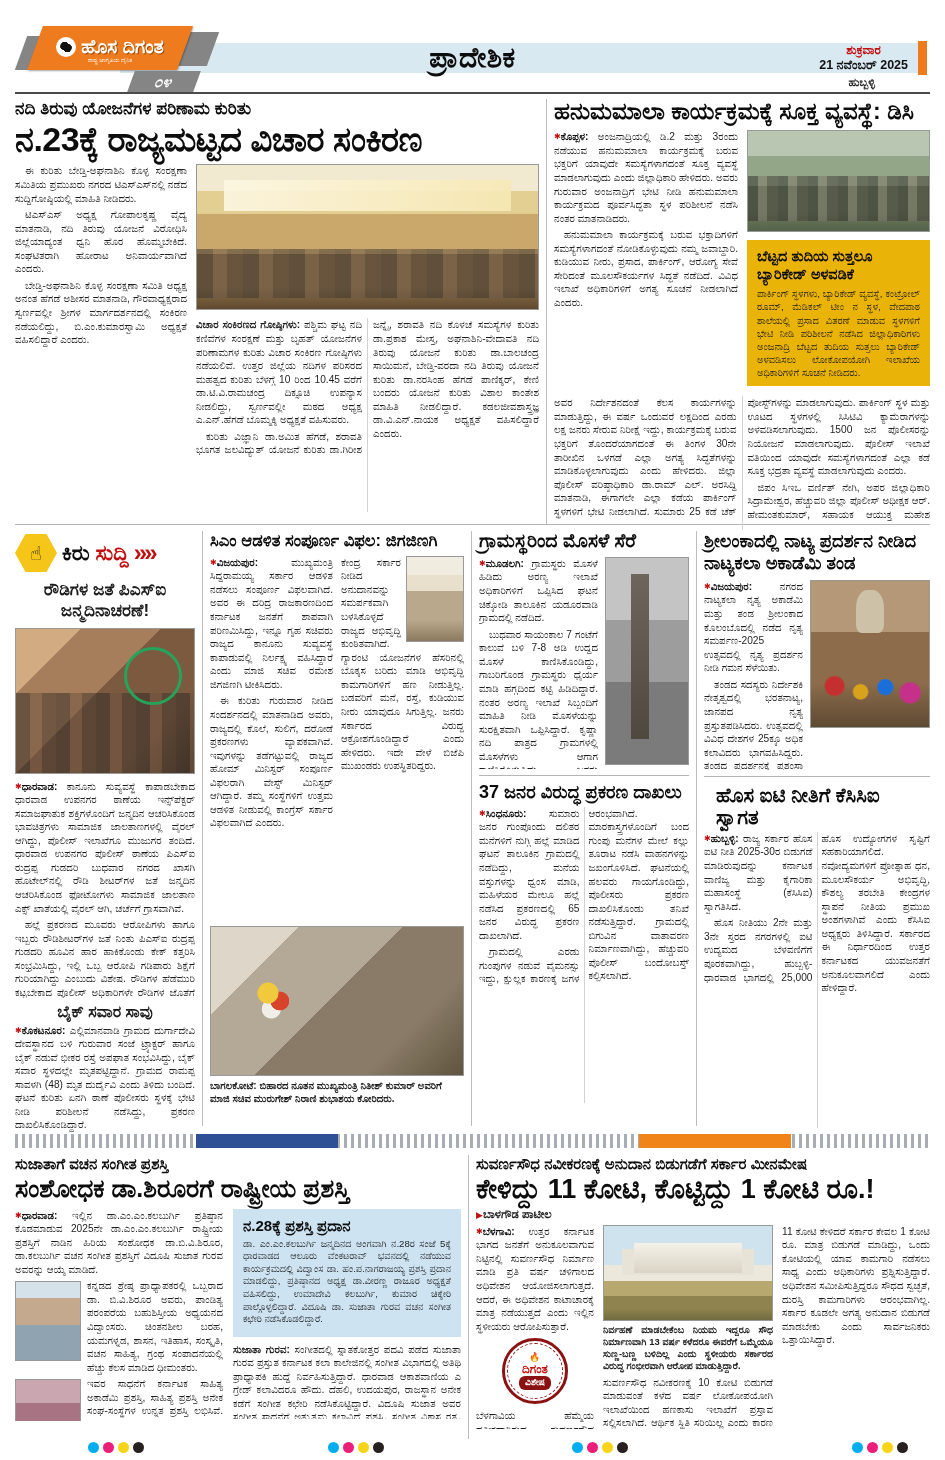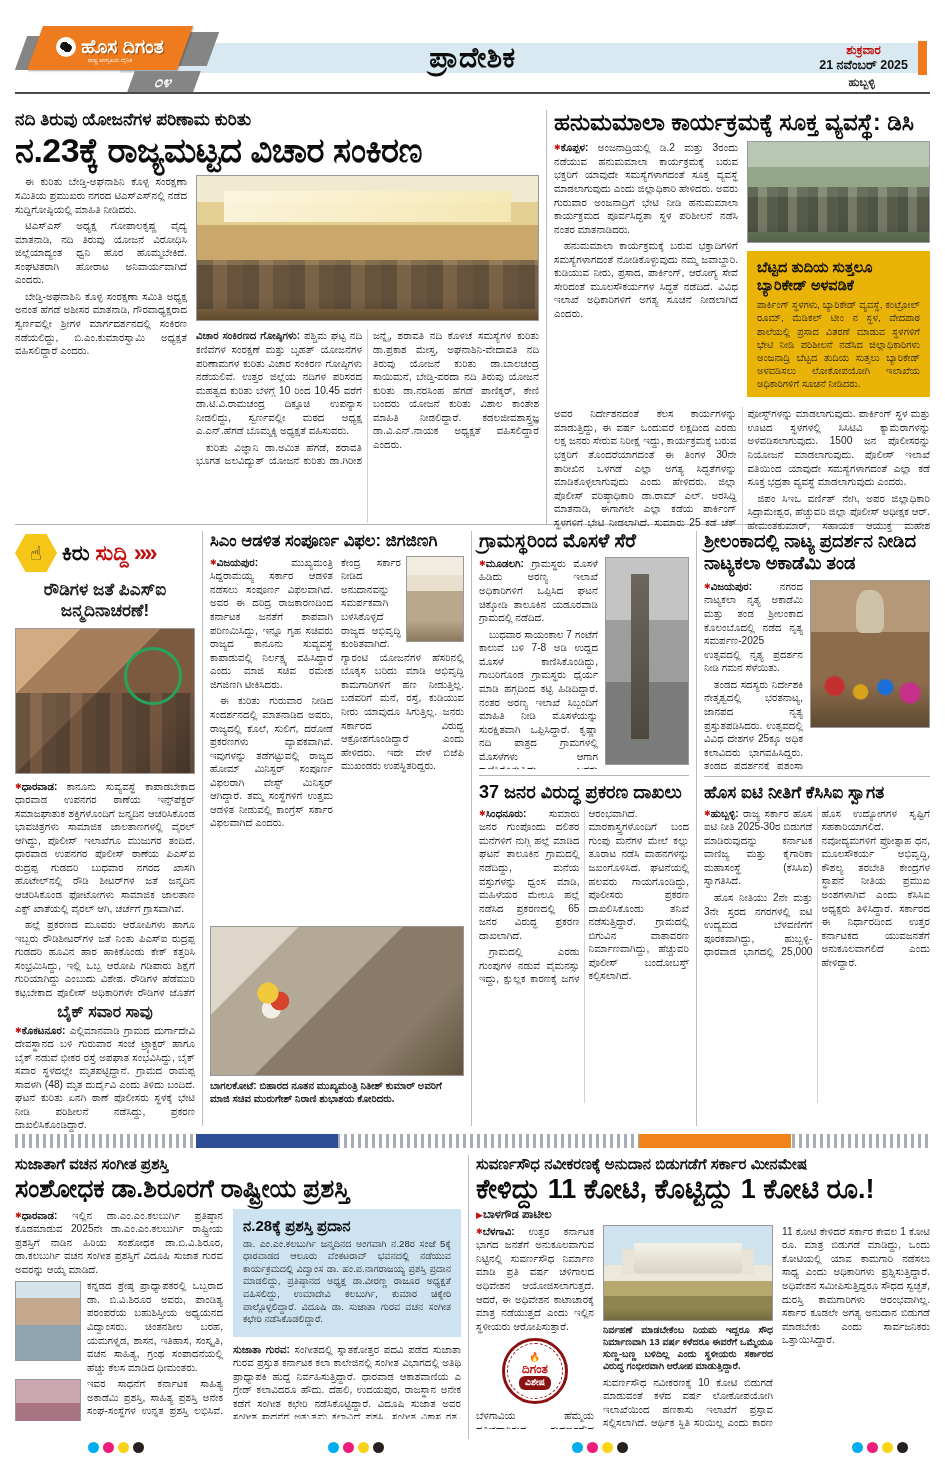--- a/index.html
+++ b/index.html
@@ -43,21 +43,21 @@
   .body-txt p.nofirst { text-indent:0; }
   .dl { font-weight:800; color:#111; }
   .dl::before { content:"\2731 "; color:#c21010; font-size:8px; vertical-align:1px; }
   .inline-sub { font-weight:800; }
   .photo { border:1px solid #999; }
   .caption { font-size:10px; font-weight:700; color:#222; line-height:1.3; margin-top:3px; }
   .vdiv { width:1px; background:#bdbdbd; margin:0 7px; }
   .hline { border-top:1px solid #b5b5b5; }
 
   
-  .s1 { display:flex; height:430px; padding-top:16px; }
+  .s1 { display:flex; height:430px; padding-top:5px; }
   .s1-left { width:524px; }
   .s1-right { flex:1; }
   .a1-kicker { font-size:17px; margin-bottom:2px; }
   .a1-head { font-size:34px; margin-bottom:6px; letter-spacing:-.5px; }
   .a1-body { display:flex; gap:9px; height:348px; }
   .a1-c1 { width:172px; height:348px; overflow:hidden; }
   .a1-right { flex:1; display:flex; flex-direction:column; }
   .photo-seminar { height:146px;
     background:linear-gradient(180deg,#f2ead0 0 18%,#e4cf92 18% 34%,#caa86b 34% 62%,#8d6f47 62% 85%,#5f4a30 100%);
     position:relative; }
@@ -124,21 +124,21 @@
   .lanka-txt { flex:1; }
   .photo-dance { width:120px; height:148px; flex:0 0 auto; position:relative;
     background:linear-gradient(180deg,#b59878 0 35%,#8c6c4b 35% 70%,#5e4a33 100%); }
   .photo-dance::after { content:""; position:absolute; left:0; right:0; bottom:8%; height:40%;
     background:radial-gradient(circle at 20% 50%,#c62f2f 0 9%,transparent 11%),
                radial-gradient(circle at 42% 60%,#d8a21b 0 9%,transparent 11%),
                radial-gradient(circle at 63% 52%,#1b6fd8 0 9%,transparent 11%),
                radial-gradient(circle at 84% 62%,#c62f8a 0 9%,transparent 11%); }
   .photo-dance::before { content:""; position:absolute; left:38%; top:6%; width:24%; height:30%;
     background:#cdc2a8; border-radius:40% 40% 20% 20%; }
-  .it-head { font-size:17px; margin:7px 0 4px; }
+  .it-head { font-size:20px; margin:7px 12px 4px; }
   .it-cols { columns:2; column-gap:9px; column-rule:1px solid #d2d2d2; height:296px; overflow:hidden; }
   .split { border-bottom:1px solid #b5b5b5; padding-bottom:6px; }
 
   
   .hatch { height:14px; margin:8px 0 7px; position:relative;
     background:repeating-linear-gradient(90deg,#a8adb5 0 3px,#fff 3px 7px); }
   .hatch .blue { position:absolute; left:181px; top:0; width:142px; height:100%; background:#2e4f95; }
   .hatch .orange { position:absolute; left:624px; top:0; width:152px; height:100%; background:#f08419; }
 
   

